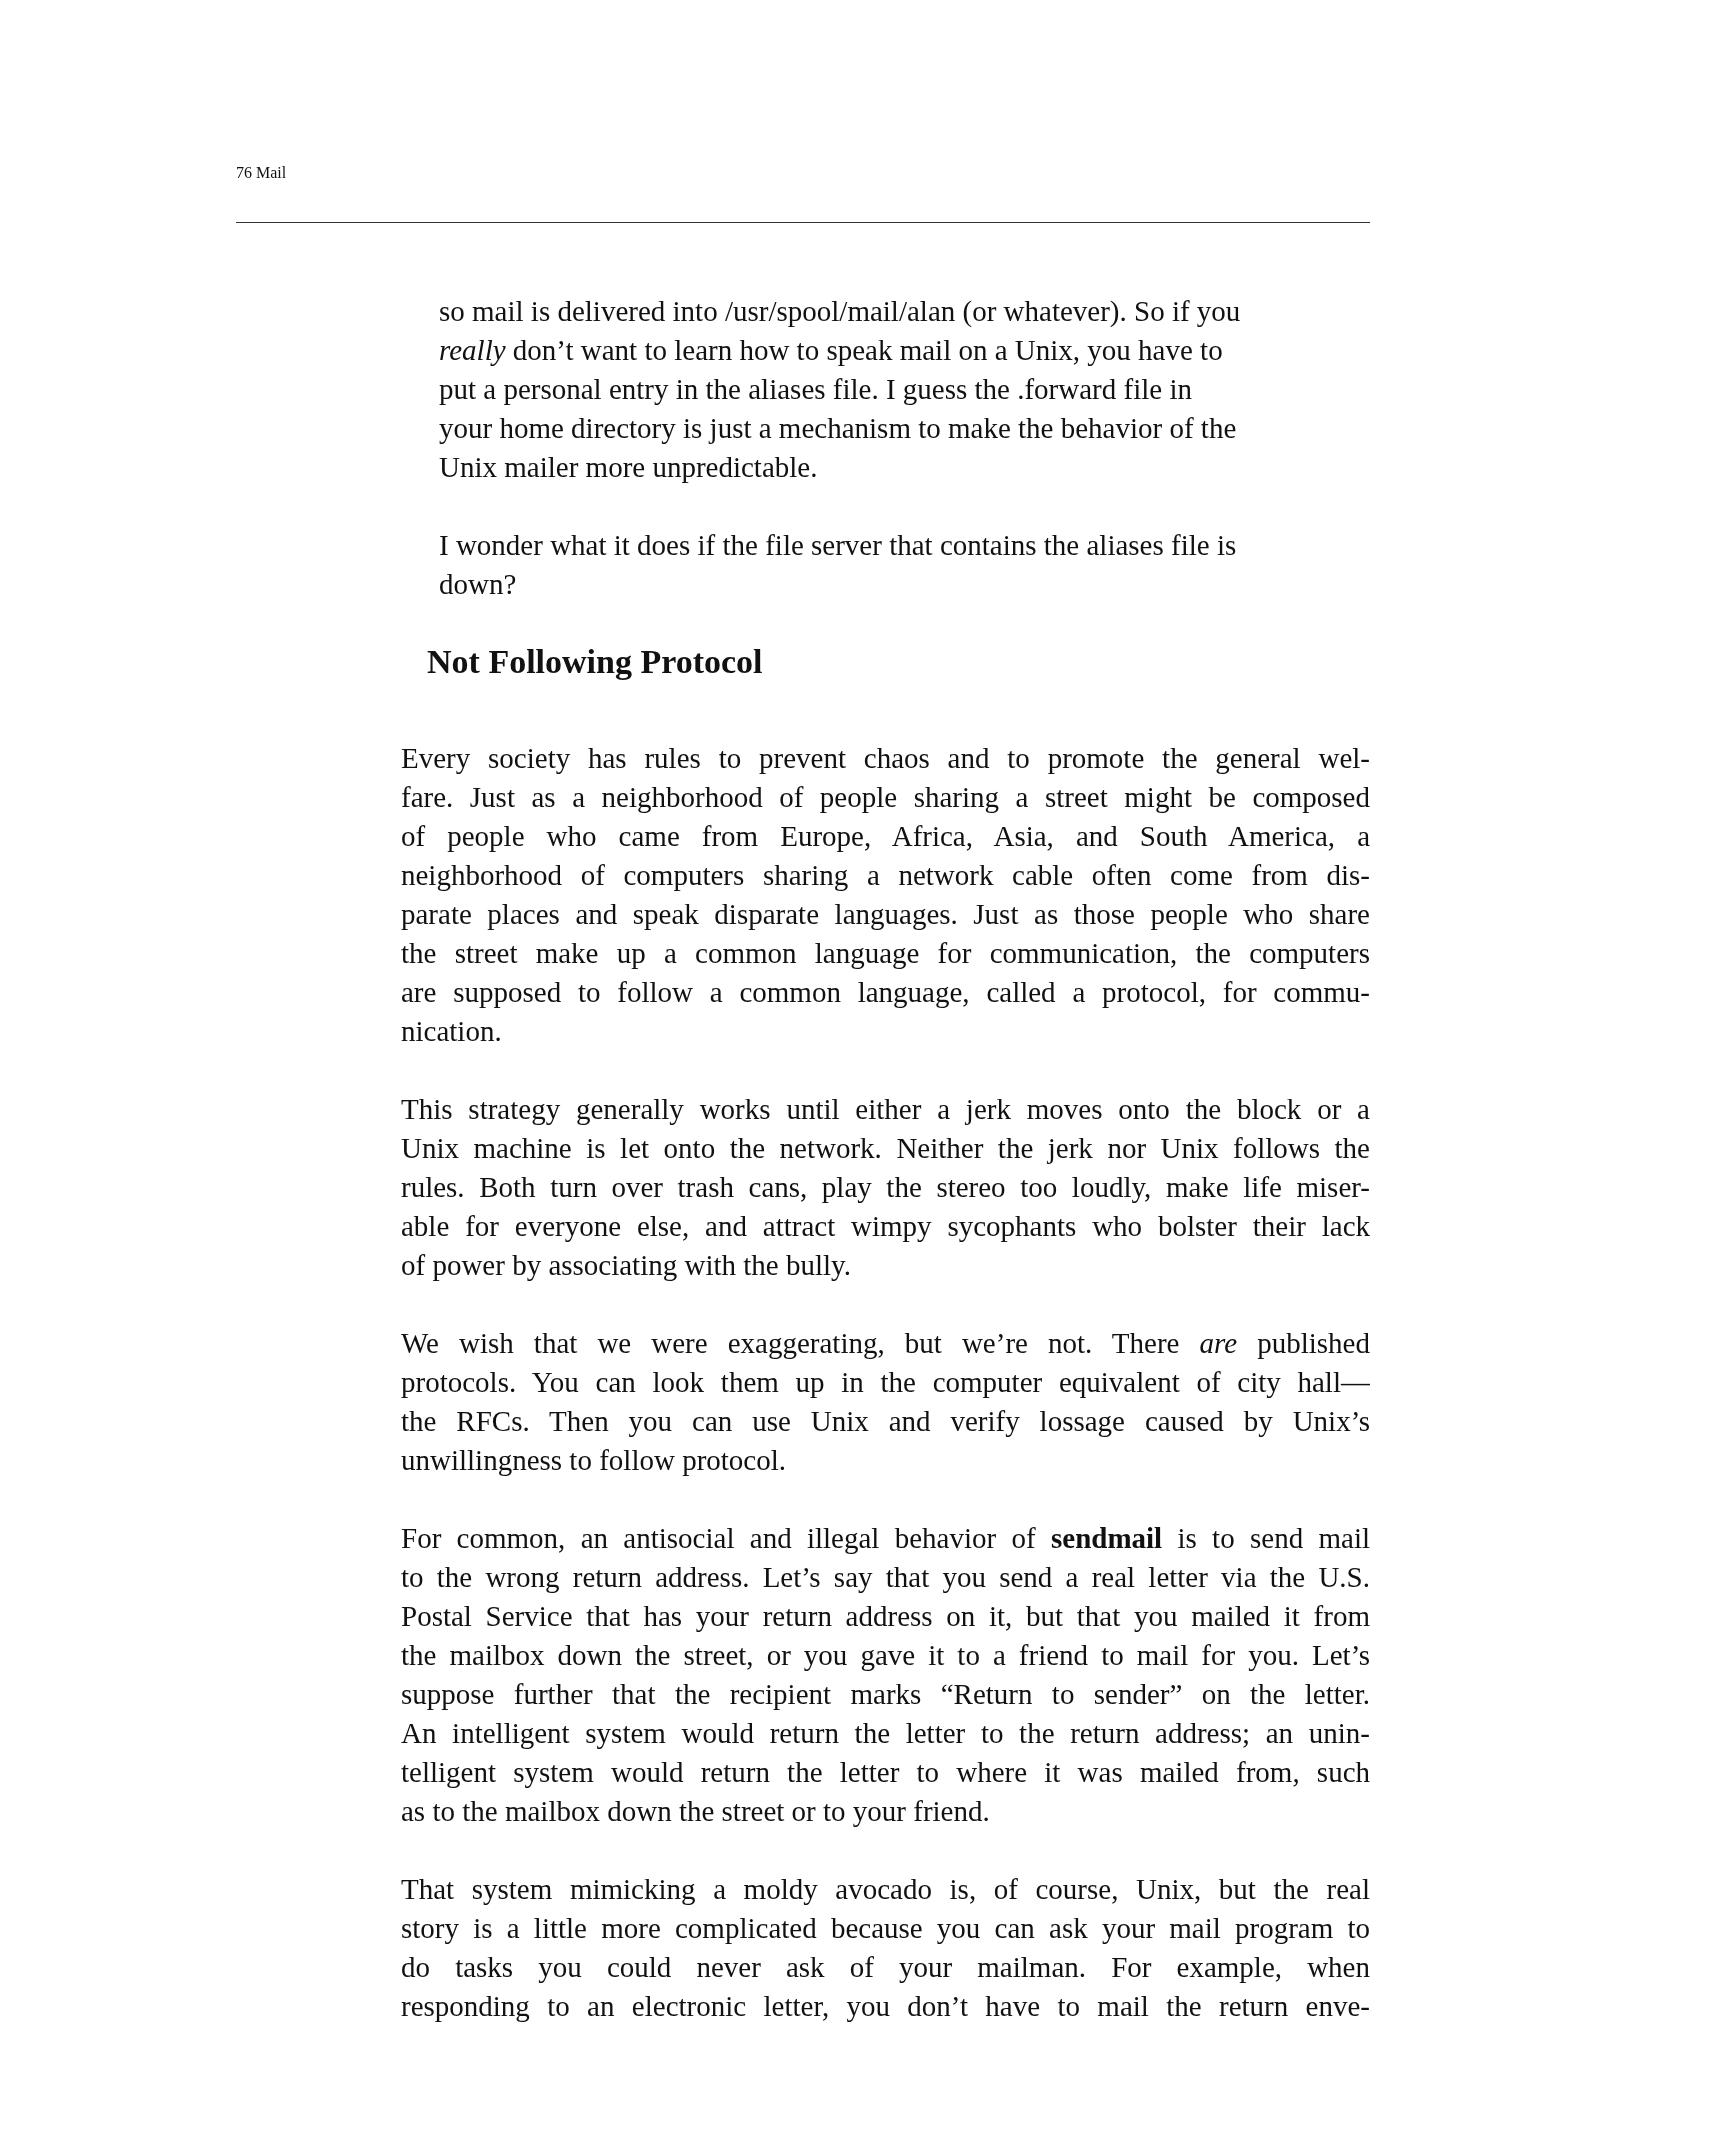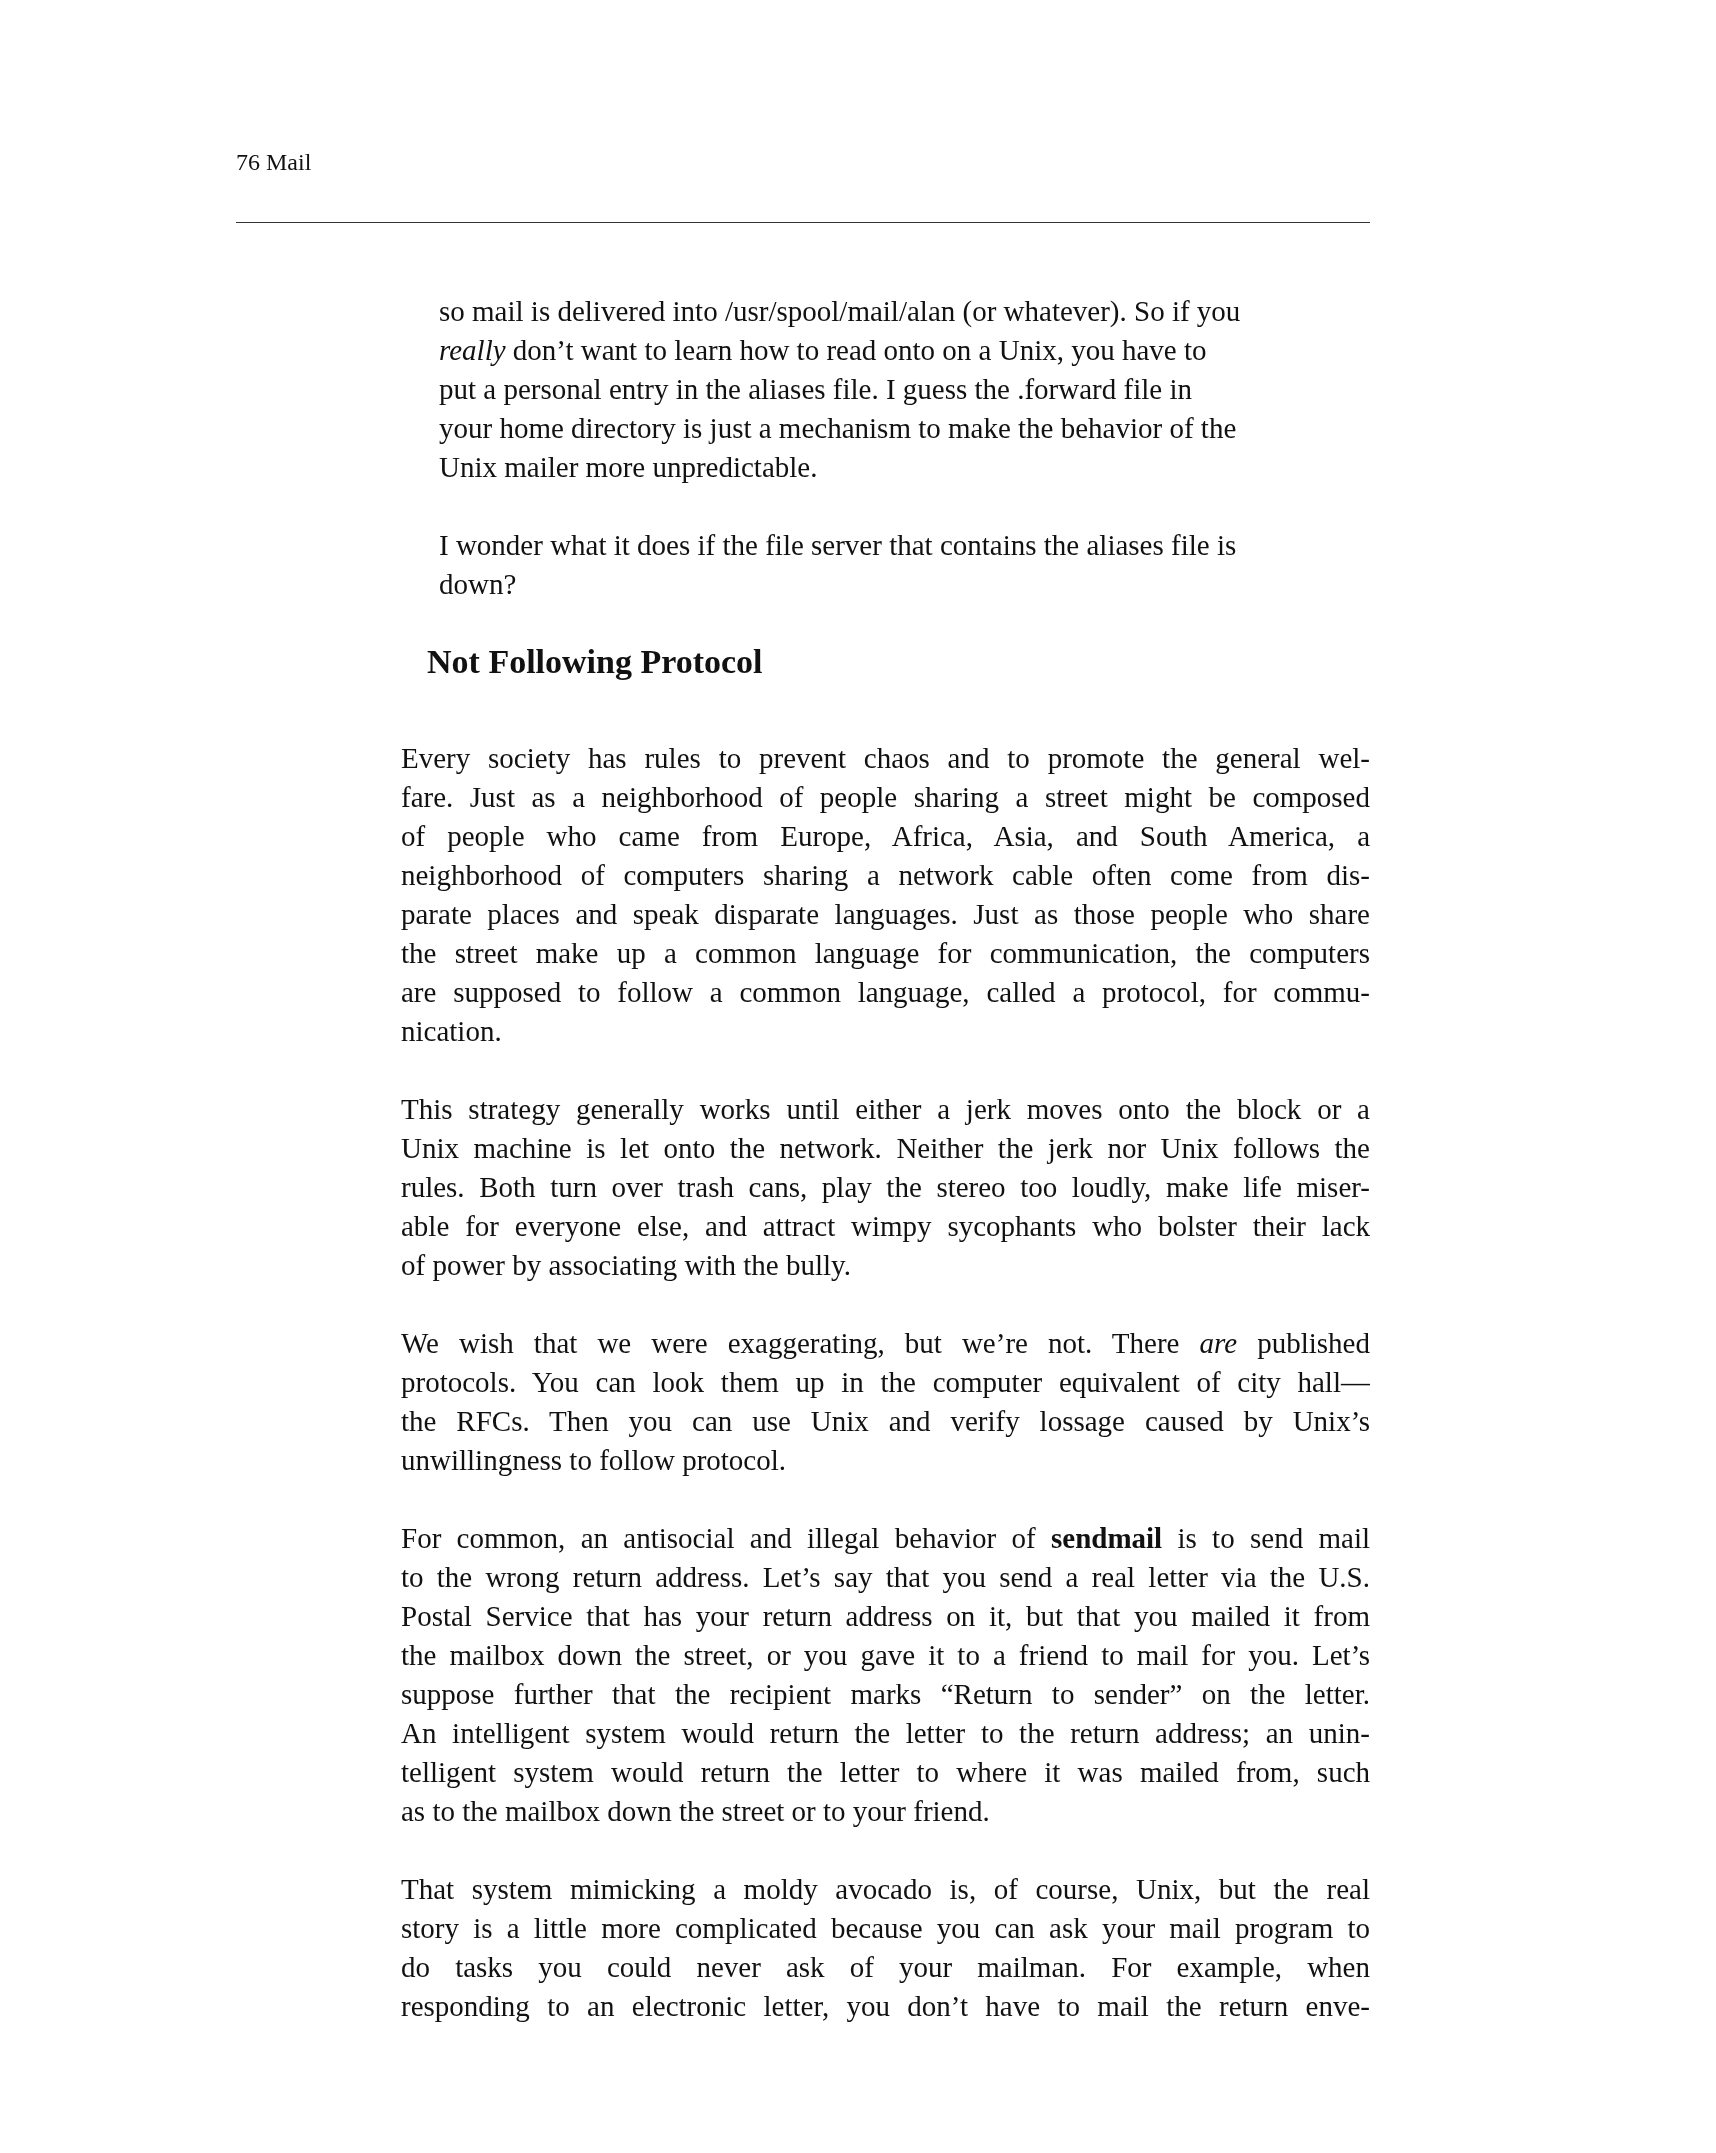--- a/index.html
+++ b/index.html
@@ -1,22 +1,22 @@
 <!DOCTYPE html>
 <html><head>
 <meta charset="utf-8">
 <style>
   html, body { margin: 0; padding: 0; background: #ffffff; }
   body {
     width: 1717px; height: 2153px; position: relative; overflow: hidden;
     font-family: "Liberation Serif", "DejaVu Serif", serif; color: #111111;
   }
   .running-head {
-    position: absolute; left: 236px; top: 148px;
-    font-size: 24px; line-height: 29px; white-space: nowrap; text-align: center;
+    position: absolute; left: 236px; top: 158px;
+    font-size: 16px; line-height: 29px; white-space: nowrap; text-align: center;
   }
   .head-rule {
     position: absolute; left: 236px; top: 222px; width: 1134px; height: 0;
     border-top: 1.6px solid #333333;
   }
   .quote {
     position: absolute; left: 439px; top: 273px; width: 932px; margin-top: 19px;
   }
   .body-col {
     position: absolute; left: 401px; top: 700px; width: 969px; margin-top: 39px;
@@ -39,21 +39,21 @@
 </style>
 </head>
 <body>
 
 <div class="running-head">76 Mail</div>
 <div class="head-rule"></div>
 
 <div class="quote" id="quote">
     <div>
       <div class="line"><span>so mail is delivered into /usr/spool/mail/alan (or whatever). So if you</span></div>
-      <div class="line"><i>really</i><span> don’t want to learn how to read onto on a Unix, you have to</span></div>
+      <div class="line"><i>really</i><span> don’t want to learn how to speak mail on a Unix, you have to</span></div>
       <div class="line"><span>put a personal entry in the aliases file. I guess the .forward file in</span></div>
       <div class="line"><span>your home directory is just a mechanism to make the behavior of the</span></div>
       <div class="line"><span>Unix mailer more unpredictable.</span></div>
     </div>
     <div class="para-gap"></div>
     <div>
       <div class="line"><span>I wonder what it does if the file server that contains the aliases file is</span></div>
       <div class="line"><span>down?</span></div>
     </div>
   </div>

